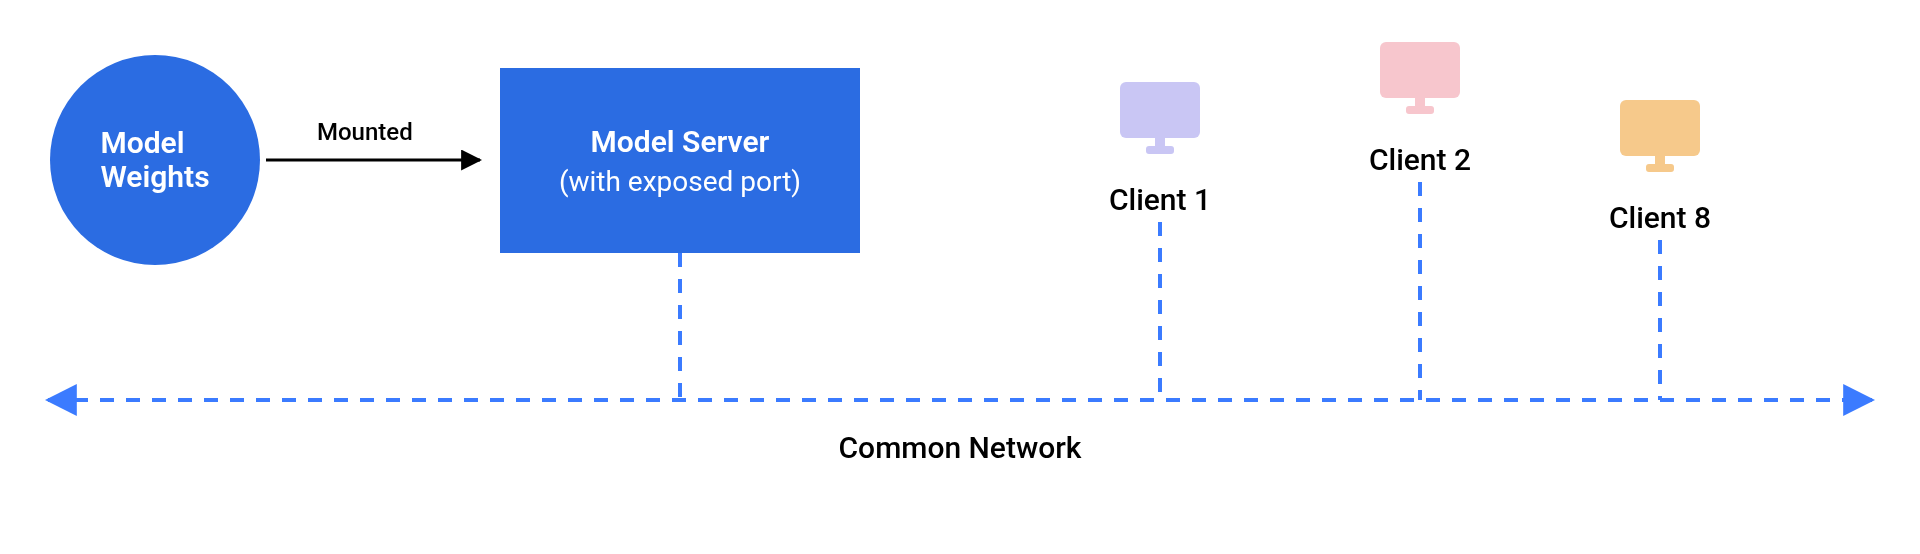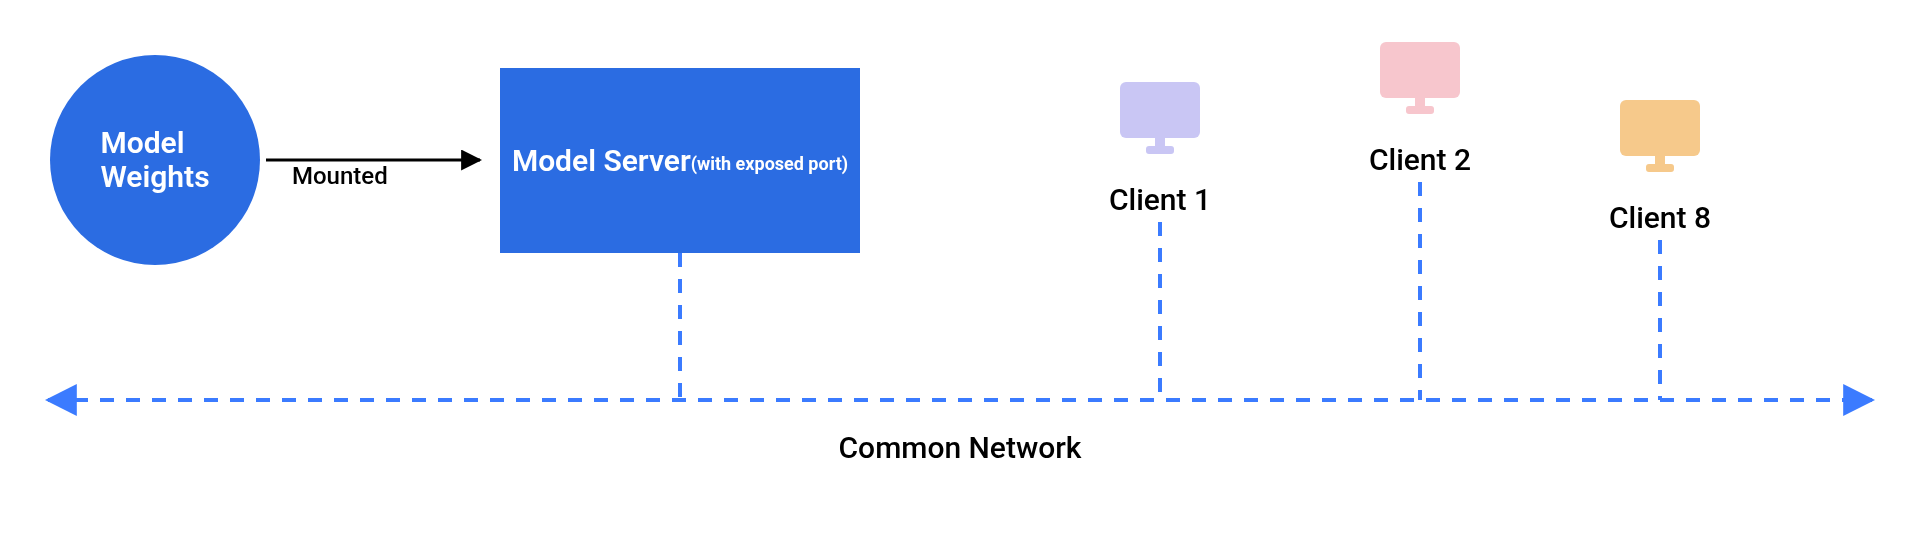--- a/index.html
+++ b/index.html
@@ -23,27 +23,27 @@
     justify-content: center;
     font-weight: 600;
   }
   .circle .line1 { font-size: 30px; line-height: 1.15; }
 
   .rect {
     position: absolute;
     background: #2b6ce2;
     color: #fff;
     display: flex;
-    flex-direction: row;
+    flex-direction: column;
     align-items: center;
     justify-content: center;
     text-align: center;
   }
   .rect .t1 { font-size: 30px; font-weight: 600; }
-  .rect .t2 { font-size: 18px; font-weight: 700; margin-top: 6px; }
+  .rect .t2 { font-size: 28px; font-weight: 400; margin-top: 6px; }
 
   .arrow-label {
     position: absolute;
     font-size: 24px;
     font-weight: 500;
     color: #000;
   }
 
   .network-label {
     position: absolute;
@@ -108,21 +108,21 @@
     <div class="line1">Model</div>
     <div class="line1">Weights</div>
   </div>
 </div>
 
 <div class="rect" id="ms-rect" style="left: 500px; top: 68px; width: 360px; height: 185px;">
   <div class="t1">Model Server</div>
   <div class="t2">(with exposed port)</div>
 </div>
 
-<div class="arrow-label" id="arrow-label" style="left: 292px; top: 118px; margin-top: 44px;">Mounted</div>
+<div class="arrow-label" id="arrow-label" style="left: 317px; top: 118px;">Mounted</div>
 
 <div class="network-label" id="net-label" style="top: 430px;">Common Network</div>
 
 <div id="clients-container">
     <div class="client-label" style="left: 1080px; width: 160px; top: 182px;">Client 1</div>
     <div class="client-label" style="left: 1340px; width: 160px; top: 142px;">Client 2</div>
     <div class="client-label" style="left: 1580px; width: 160px; top: 200px;">Client 8</div>
   </div>
 
 </body></html>

